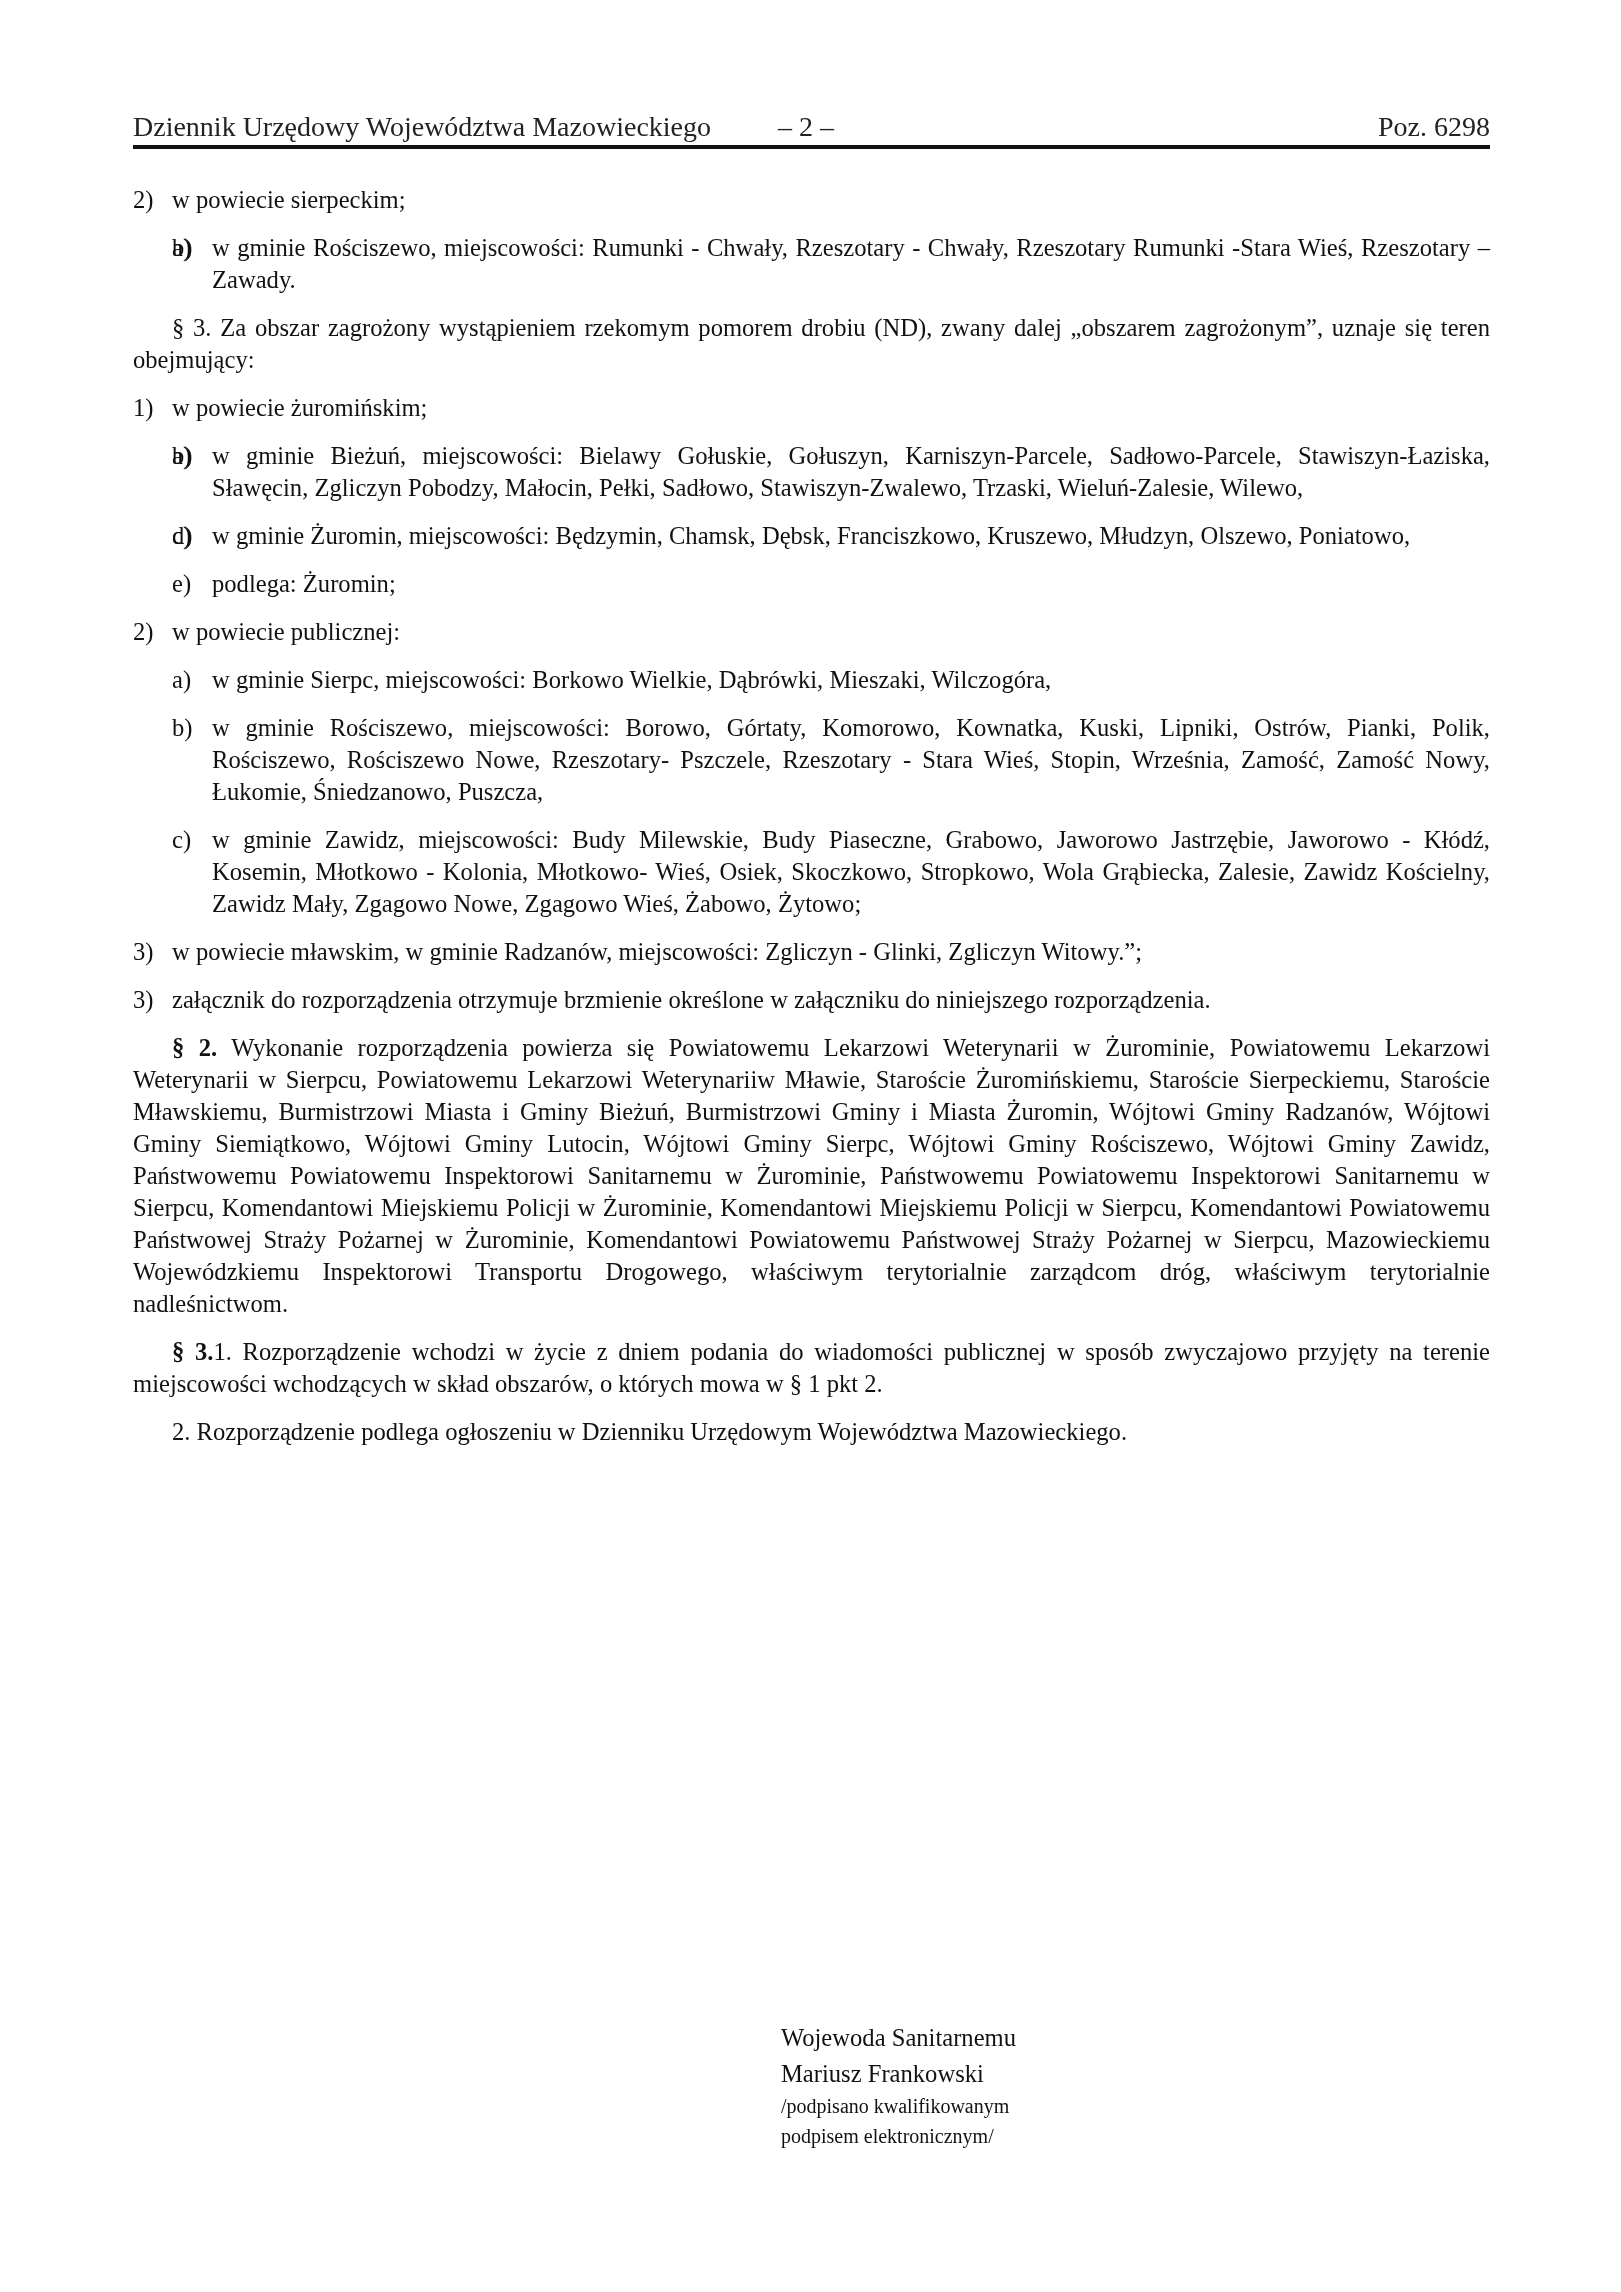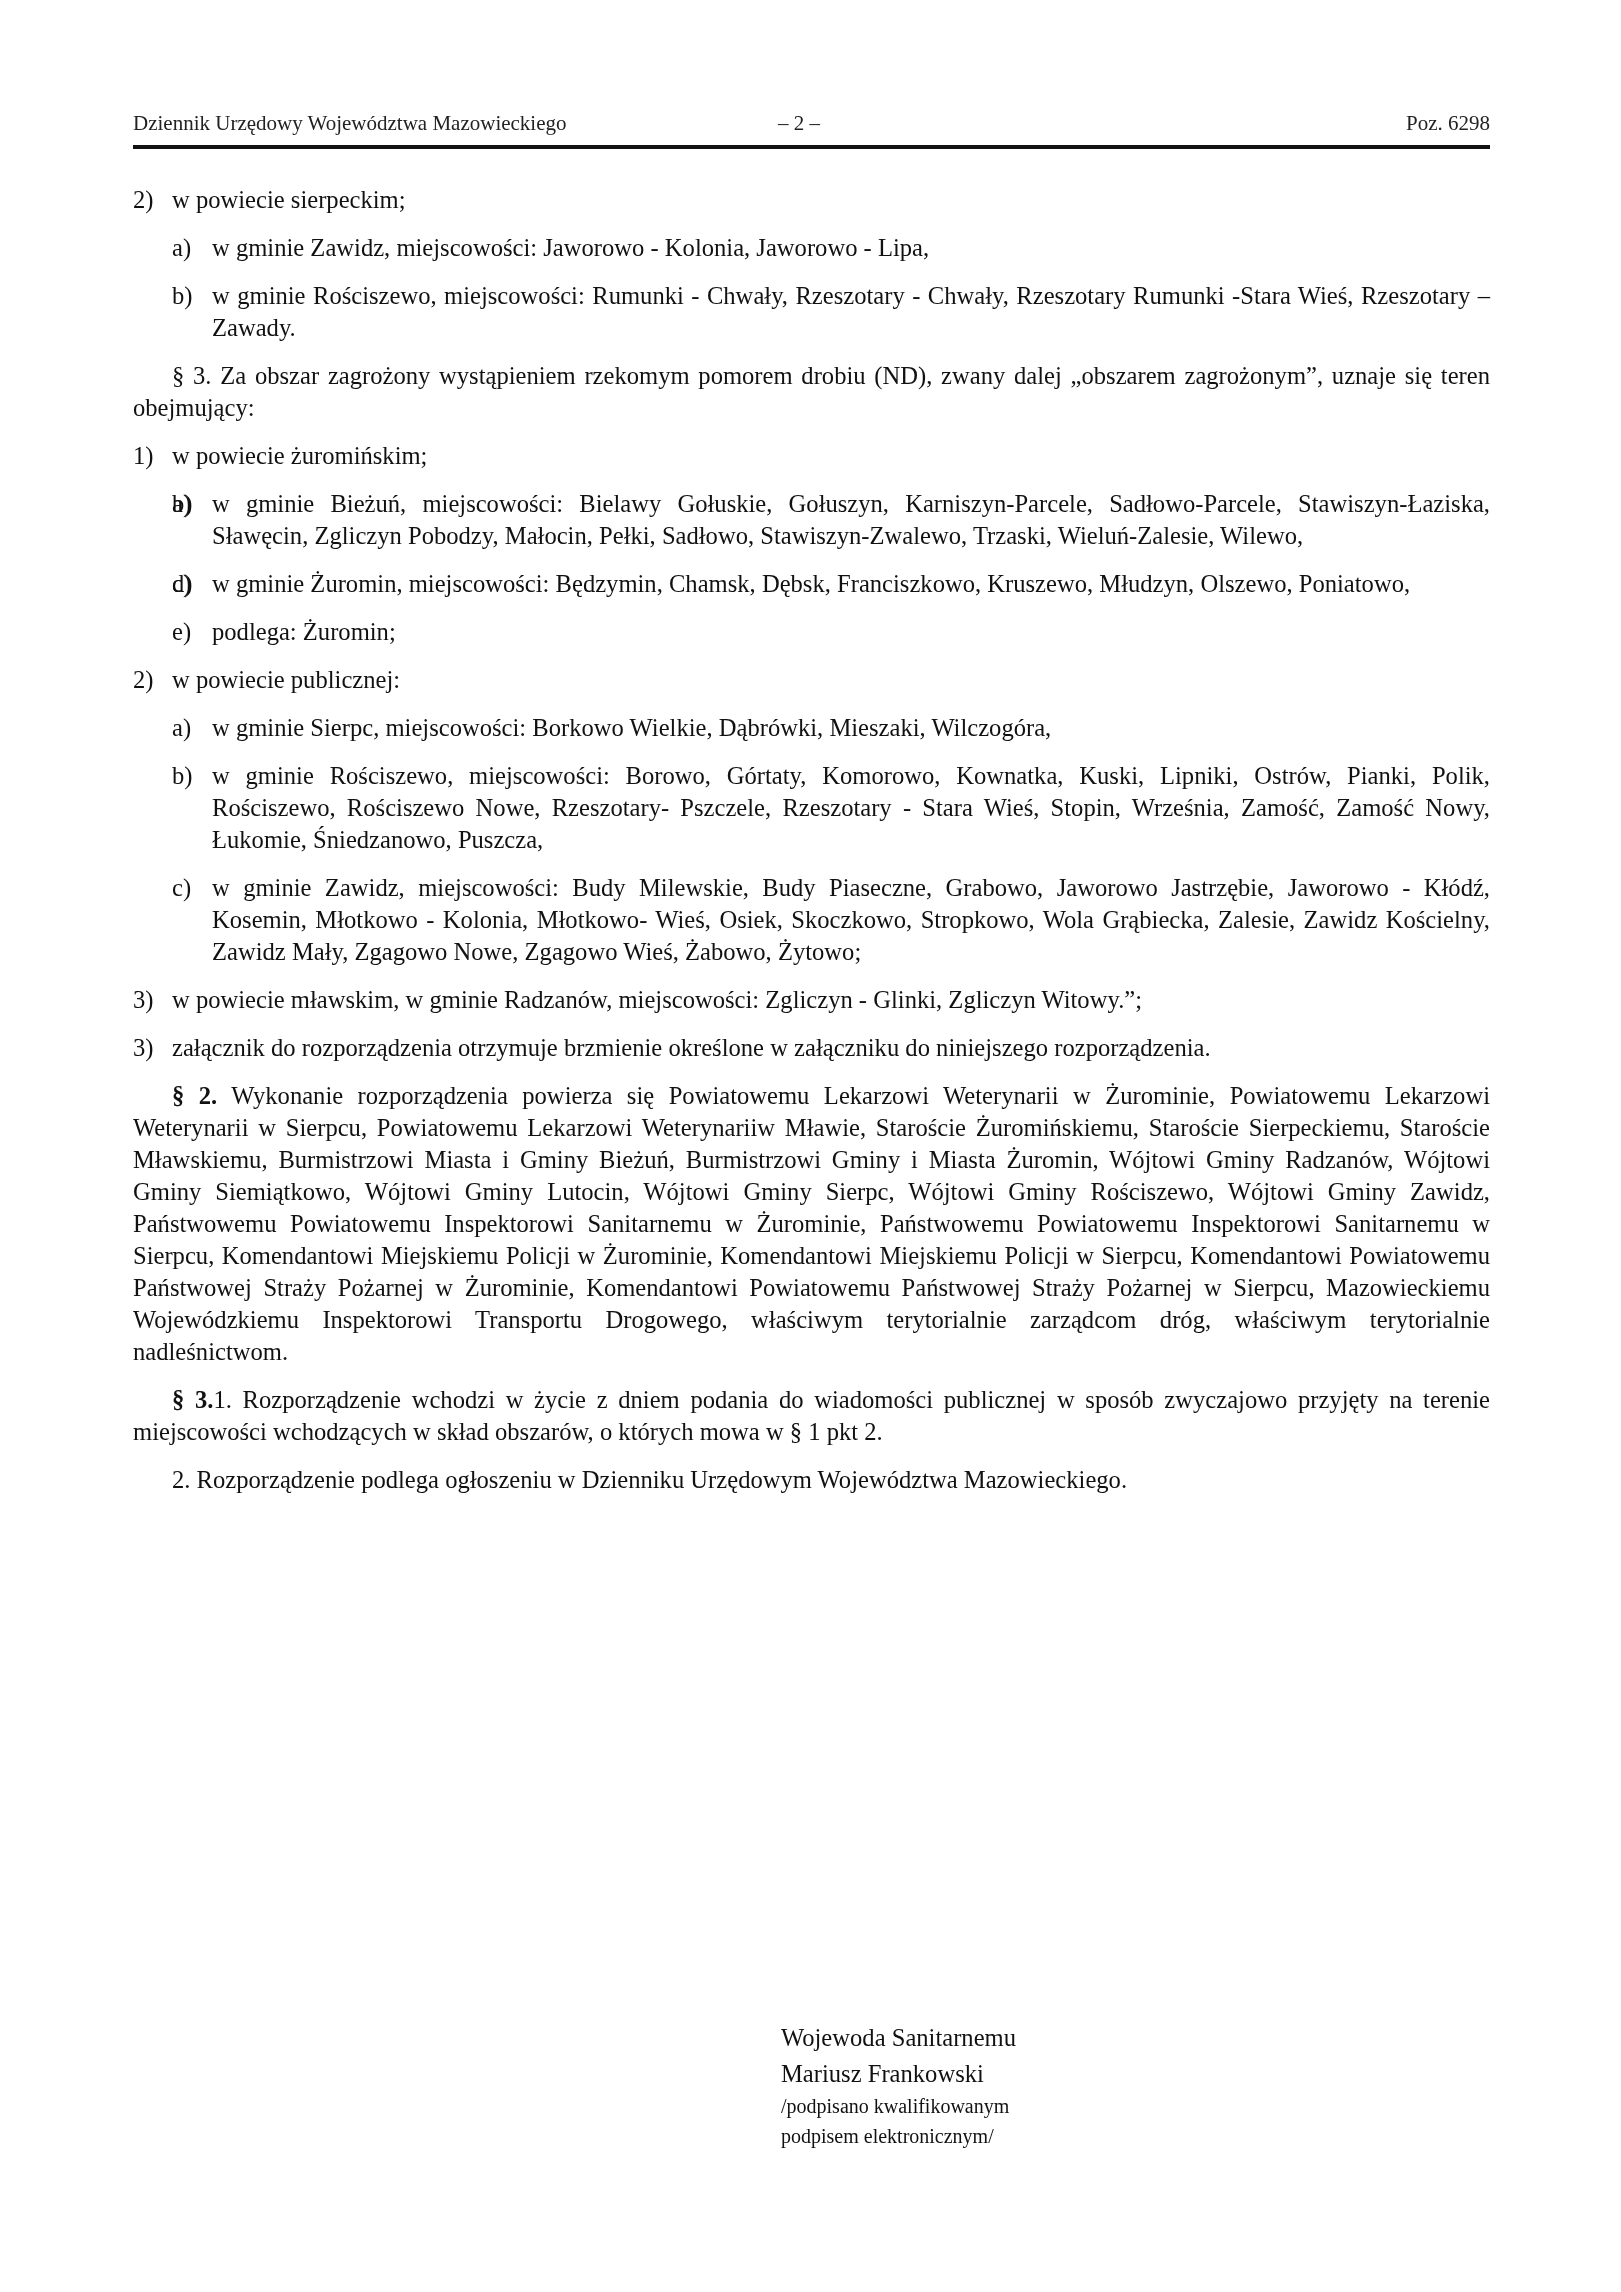--- a/index.html
+++ b/index.html
@@ -4,21 +4,21 @@
   <style>
     html, body { margin: 0; padding: 0; background: #ffffff; }
     body {
       width: 1622px; height: 2293px; position: relative; overflow: hidden;
       font-family: "Liberation Serif", "DejaVu Serif", serif;
       color: #111111;
     }
     .page { position: absolute; left: 133px; top: 0; width: 1357px; }
     .header {
       position: absolute; top: 111px; left: 0; width: 1357px; height: 32px;
-      font-size: 21px; color: #222;
+      font-size: 28px; color: #222;
     }
     .header .left { position: absolute; left: 0; top: 0; }
     .header .center { position: absolute; left: 645px; top: 0; }
     .header .right { position: absolute; right: 0; top: 0; }
     .header-rule {
       position: absolute; top: 145px; left: 0; width: 1357px; height: 3.6px;
       background: #111;
     }
     .body-text {
       position: absolute; top: 184px; left: 0; width: 1357px;
@@ -53,21 +53,20 @@
   <div class="header-rule"></div>
 
   <div class="body-text">
 
     <div class="row lvl1">
       <span class="num">2)</span>
       <span>w powiecie sierpeckim;</span>
     </div>
     <div class="row lvl2 gap">
       <span class="num">a)</span>
-      <span>w gminie Zawidz, miejscowości: Jaworowo - Kolonia, Jaworowo - Lipa,</span>
     </div>
     <div class="row lvl2 gap">
       <span class="num">b)</span>
       <span>w gminie Rościszewo, miejscowości: Rumunki - Chwały, Rzeszotary - Chwały, Rzeszotary Rumunki -Stara Wieś, Rzeszotary – Zawady.</span>
     </div>
 
     <div class="row gap para-indent">
       <span>§ 3.</span>
       <span>Za obszar zagrożony wystąpieniem rzekomym pomorem drobiu (ND), zwany dalej „obszarem zagrożonym”, uznaje się teren obejmujący:</span>
     </div>

